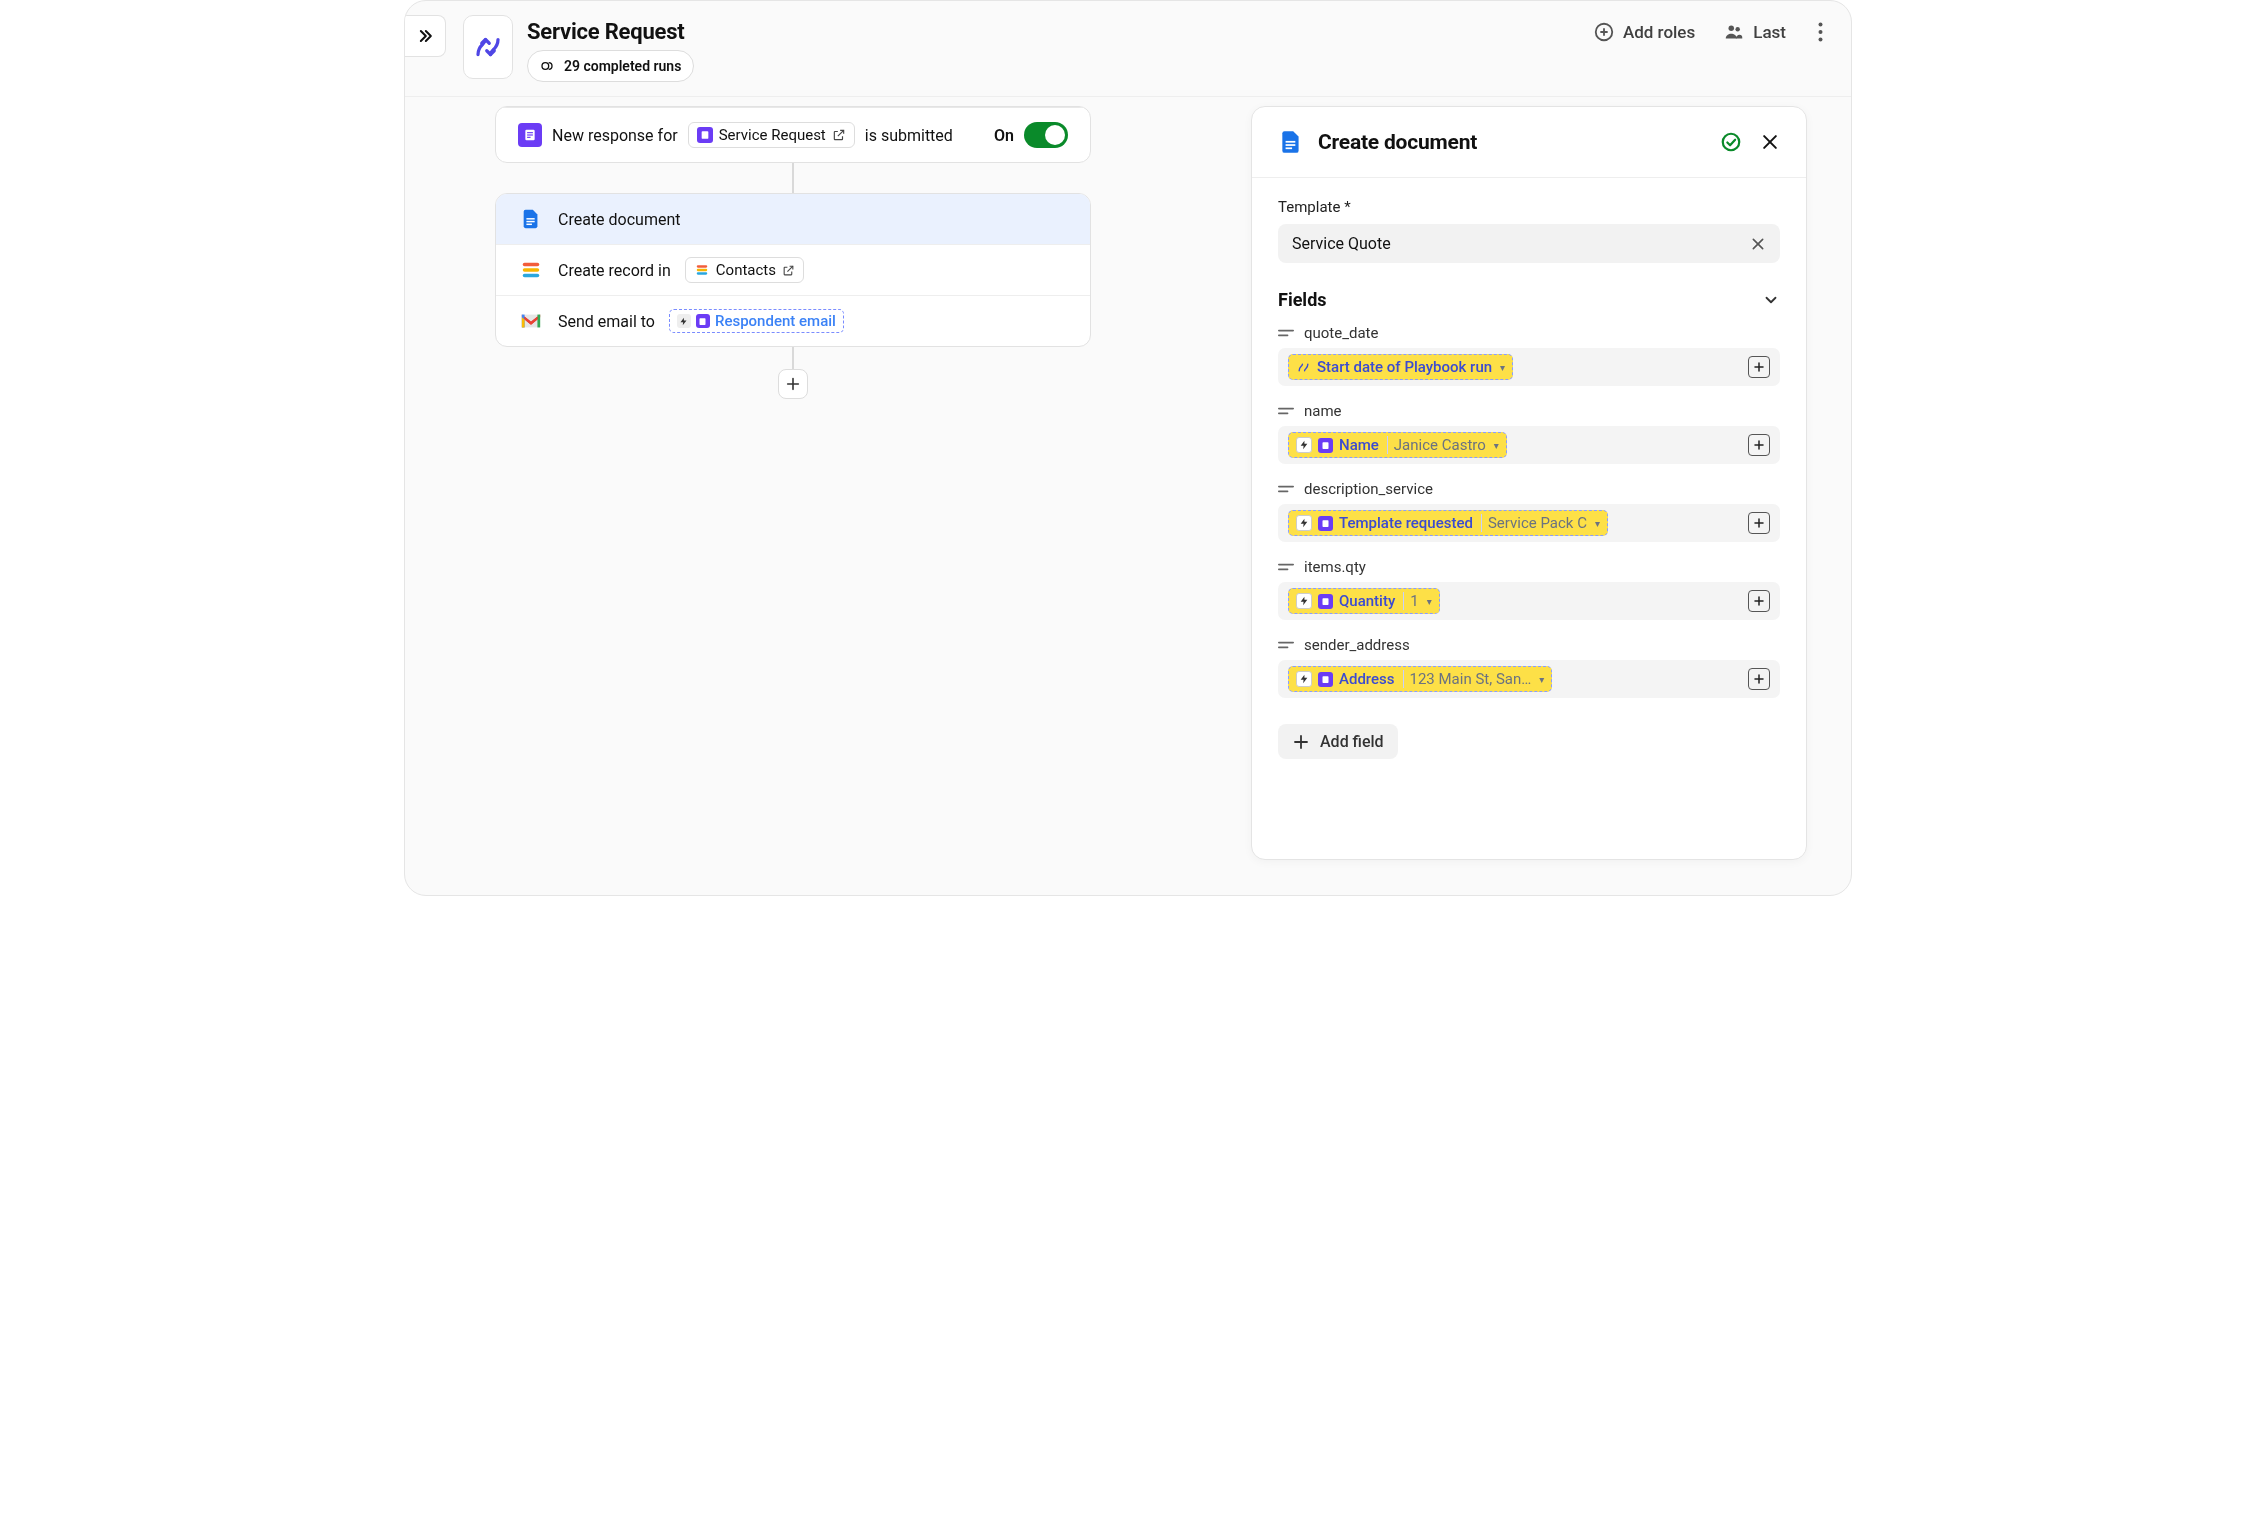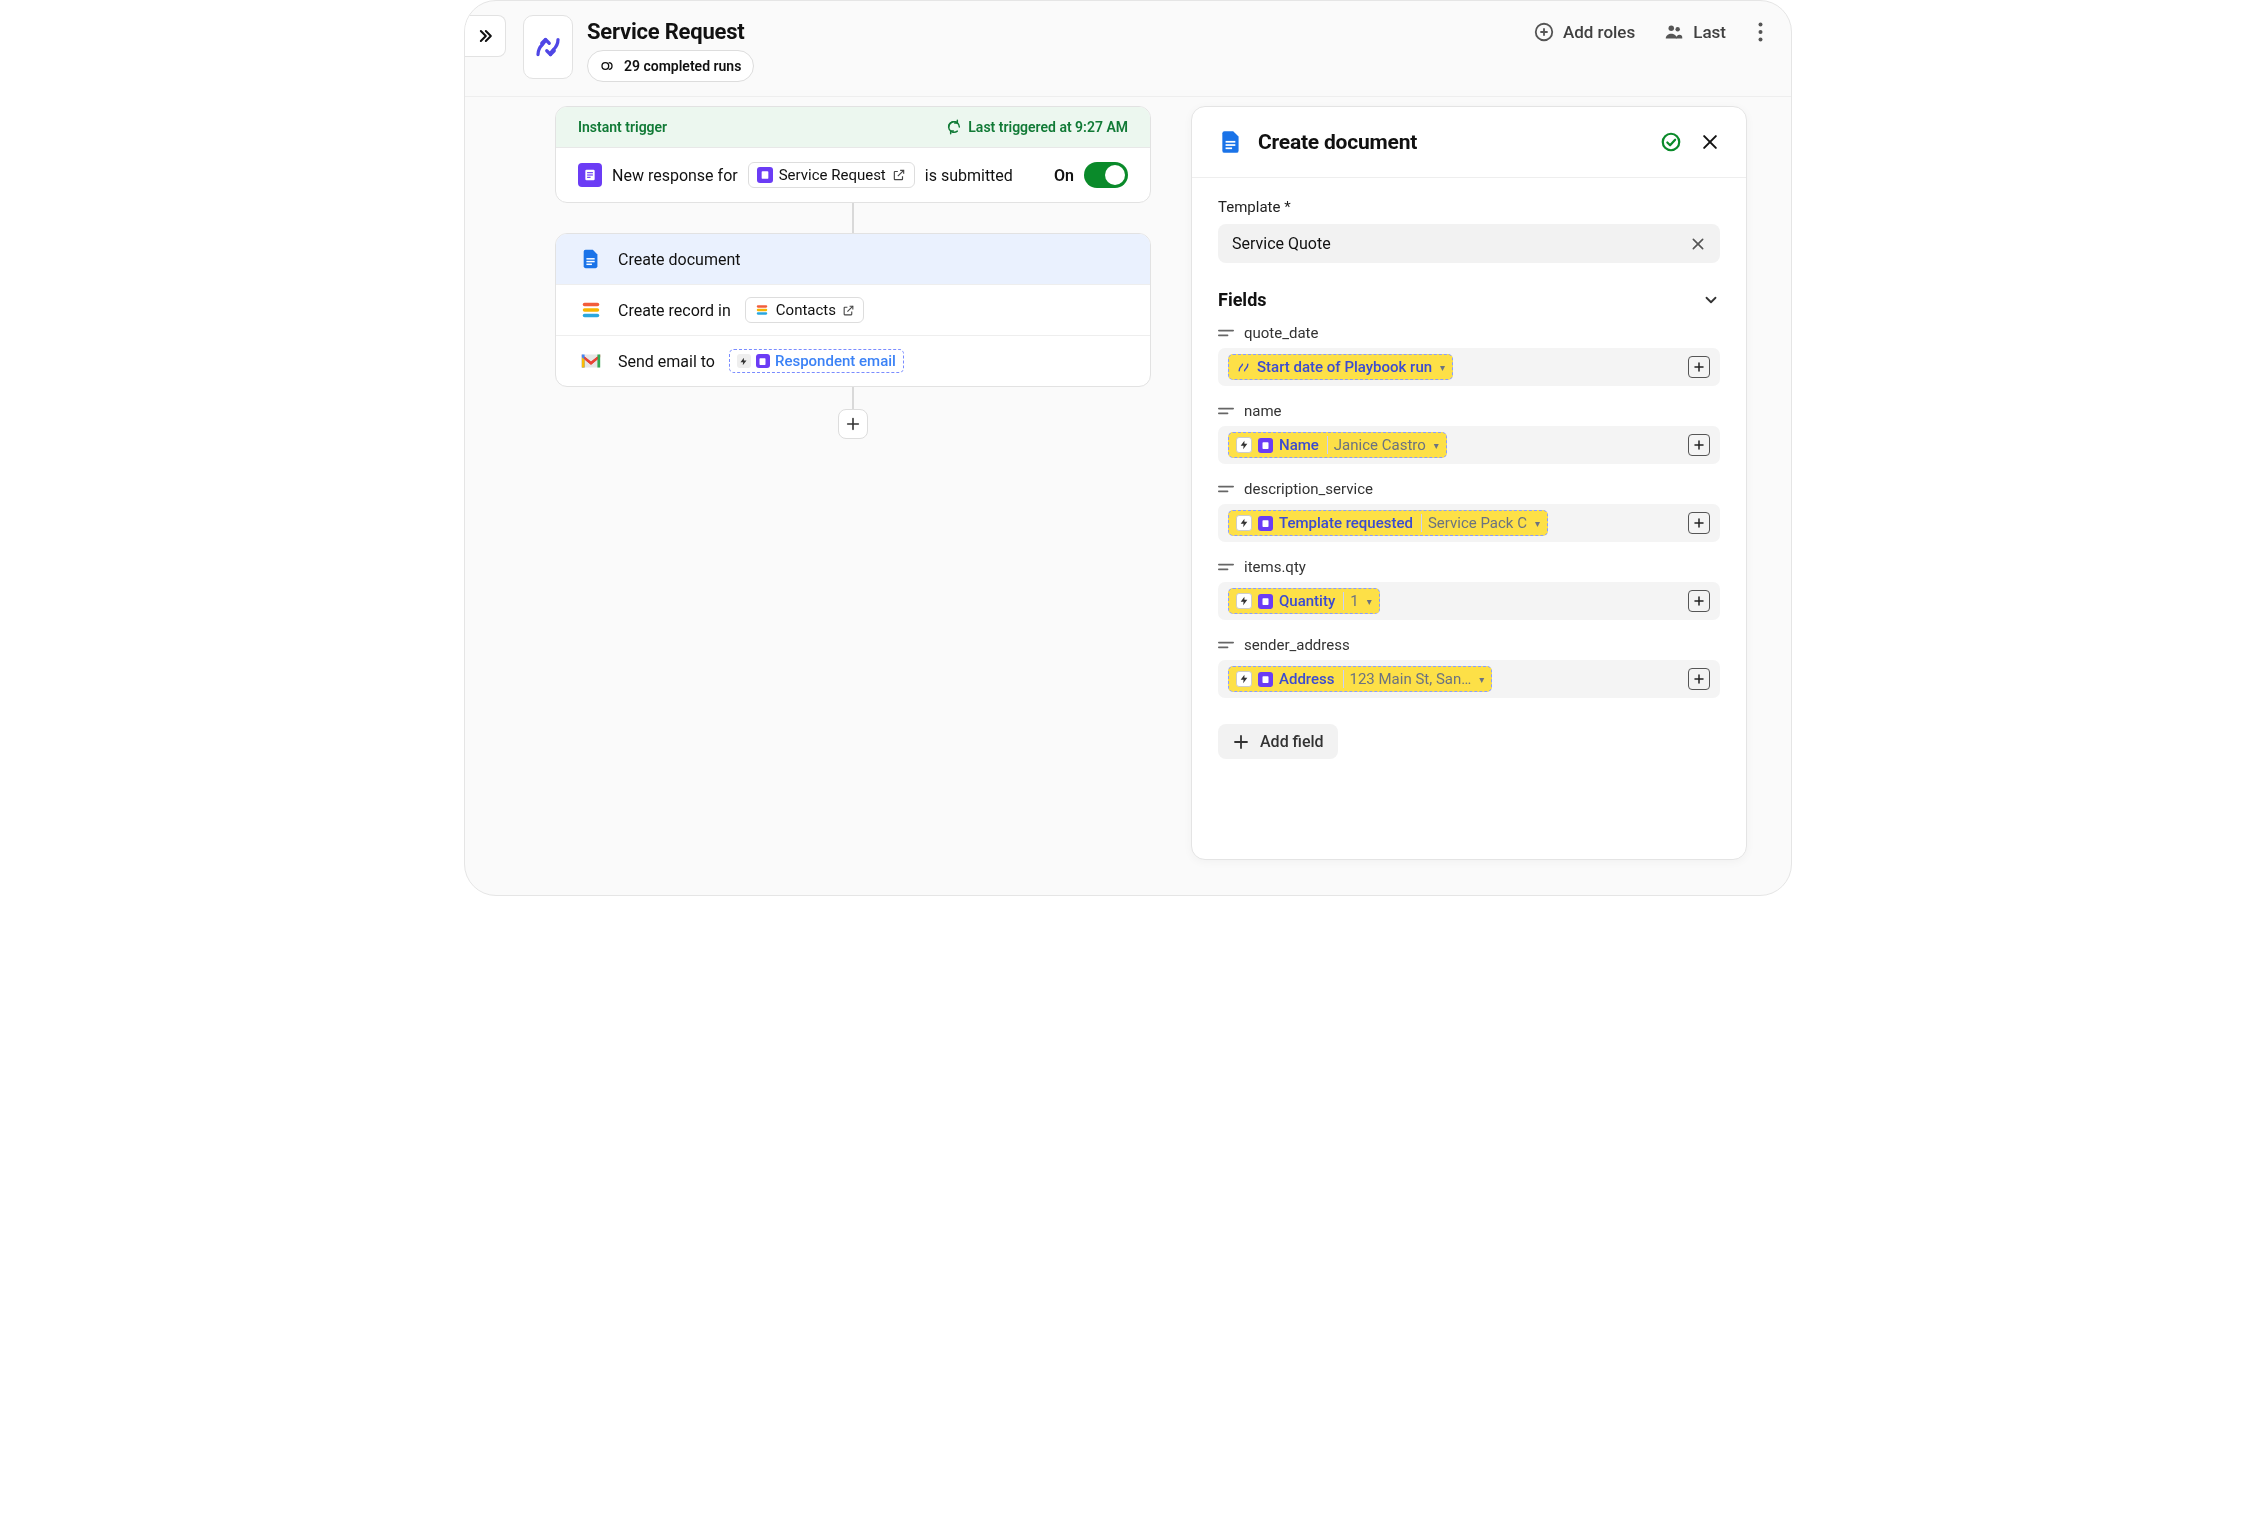--- a/index.html
+++ b/index.html
@@ -3,25 +3,25 @@
 <meta charset="utf-8">
 <style>
   * { box-sizing: border-box; }
   body {
     margin: 0;
     font-family: -apple-system, BlinkMacSystemFont, "Segoe UI", Roboto, Helvetica, Arial, sans-serif;
     background: #fff;
     color: #111;
   }
   .viewport {
-    width: 1328px;
+    width: 1448px;
     height: 896px;
     margin: 0 auto;
     border: 1px solid #e5e5e5;
-    border-radius: 32px;
+    border-radius: 22px;
     position: relative;
     overflow: hidden;
     background: #fafafa;
   }
 
   
   .expand-btn {
     position: absolute;
     top: 14px; left: -1px;
     width: 42px; height: 42px;
@@ -279,33 +279,20 @@
             <circle cx="2.5" cy="10" r="2"></circle>
             <circle cx="2.5" cy="17.5" r="2"></circle>
           </svg>
       </div>
     </div>
   </div>
 
   <div class="flow-col">
 
     <div class="trigger-card">
-      <div class="trigger-head">
-        <span>Instant trigger</span>
-        <span class="right">
-          <svg width="16" height="16" viewBox="0 0 24 24" fill="none" stroke="#117a36" stroke-width="2.2" stroke-linecap="round">
-              <path d="M20 12a8 8 0 1 0-3 6.2"></path>
-              <polyline points="20 4 20 12 12 12" transform="rotate(20 16 8)" opacity="0"></polyline>
-              <path d="M4 12a8 8 0 0 1 13-6.2"></path>
-              <polyline points="17 2 17 6 13 6"></polyline>
-              <polyline points="7 22 7 18 11 18"></polyline>
-            </svg>
-          <span>Last triggered at 9:27 AM</span>
-        </span>
-      </div>
       <div class="trigger-body">
 
         <span class="icon-box form-icon">
           <svg width="14" height="14" viewBox="0 0 24 24" fill="#fff">
               <rect x="4" y="3" width="16" height="18" rx="2"></rect>
               <rect x="7" y="7" width="10" height="2" fill="#6b3cf5"></rect>
               <rect x="7" y="11" width="10" height="2" fill="#6b3cf5"></rect>
               <rect x="7" y="15" width="6" height="2" fill="#6b3cf5"></rect>
             </svg>
         </span>

